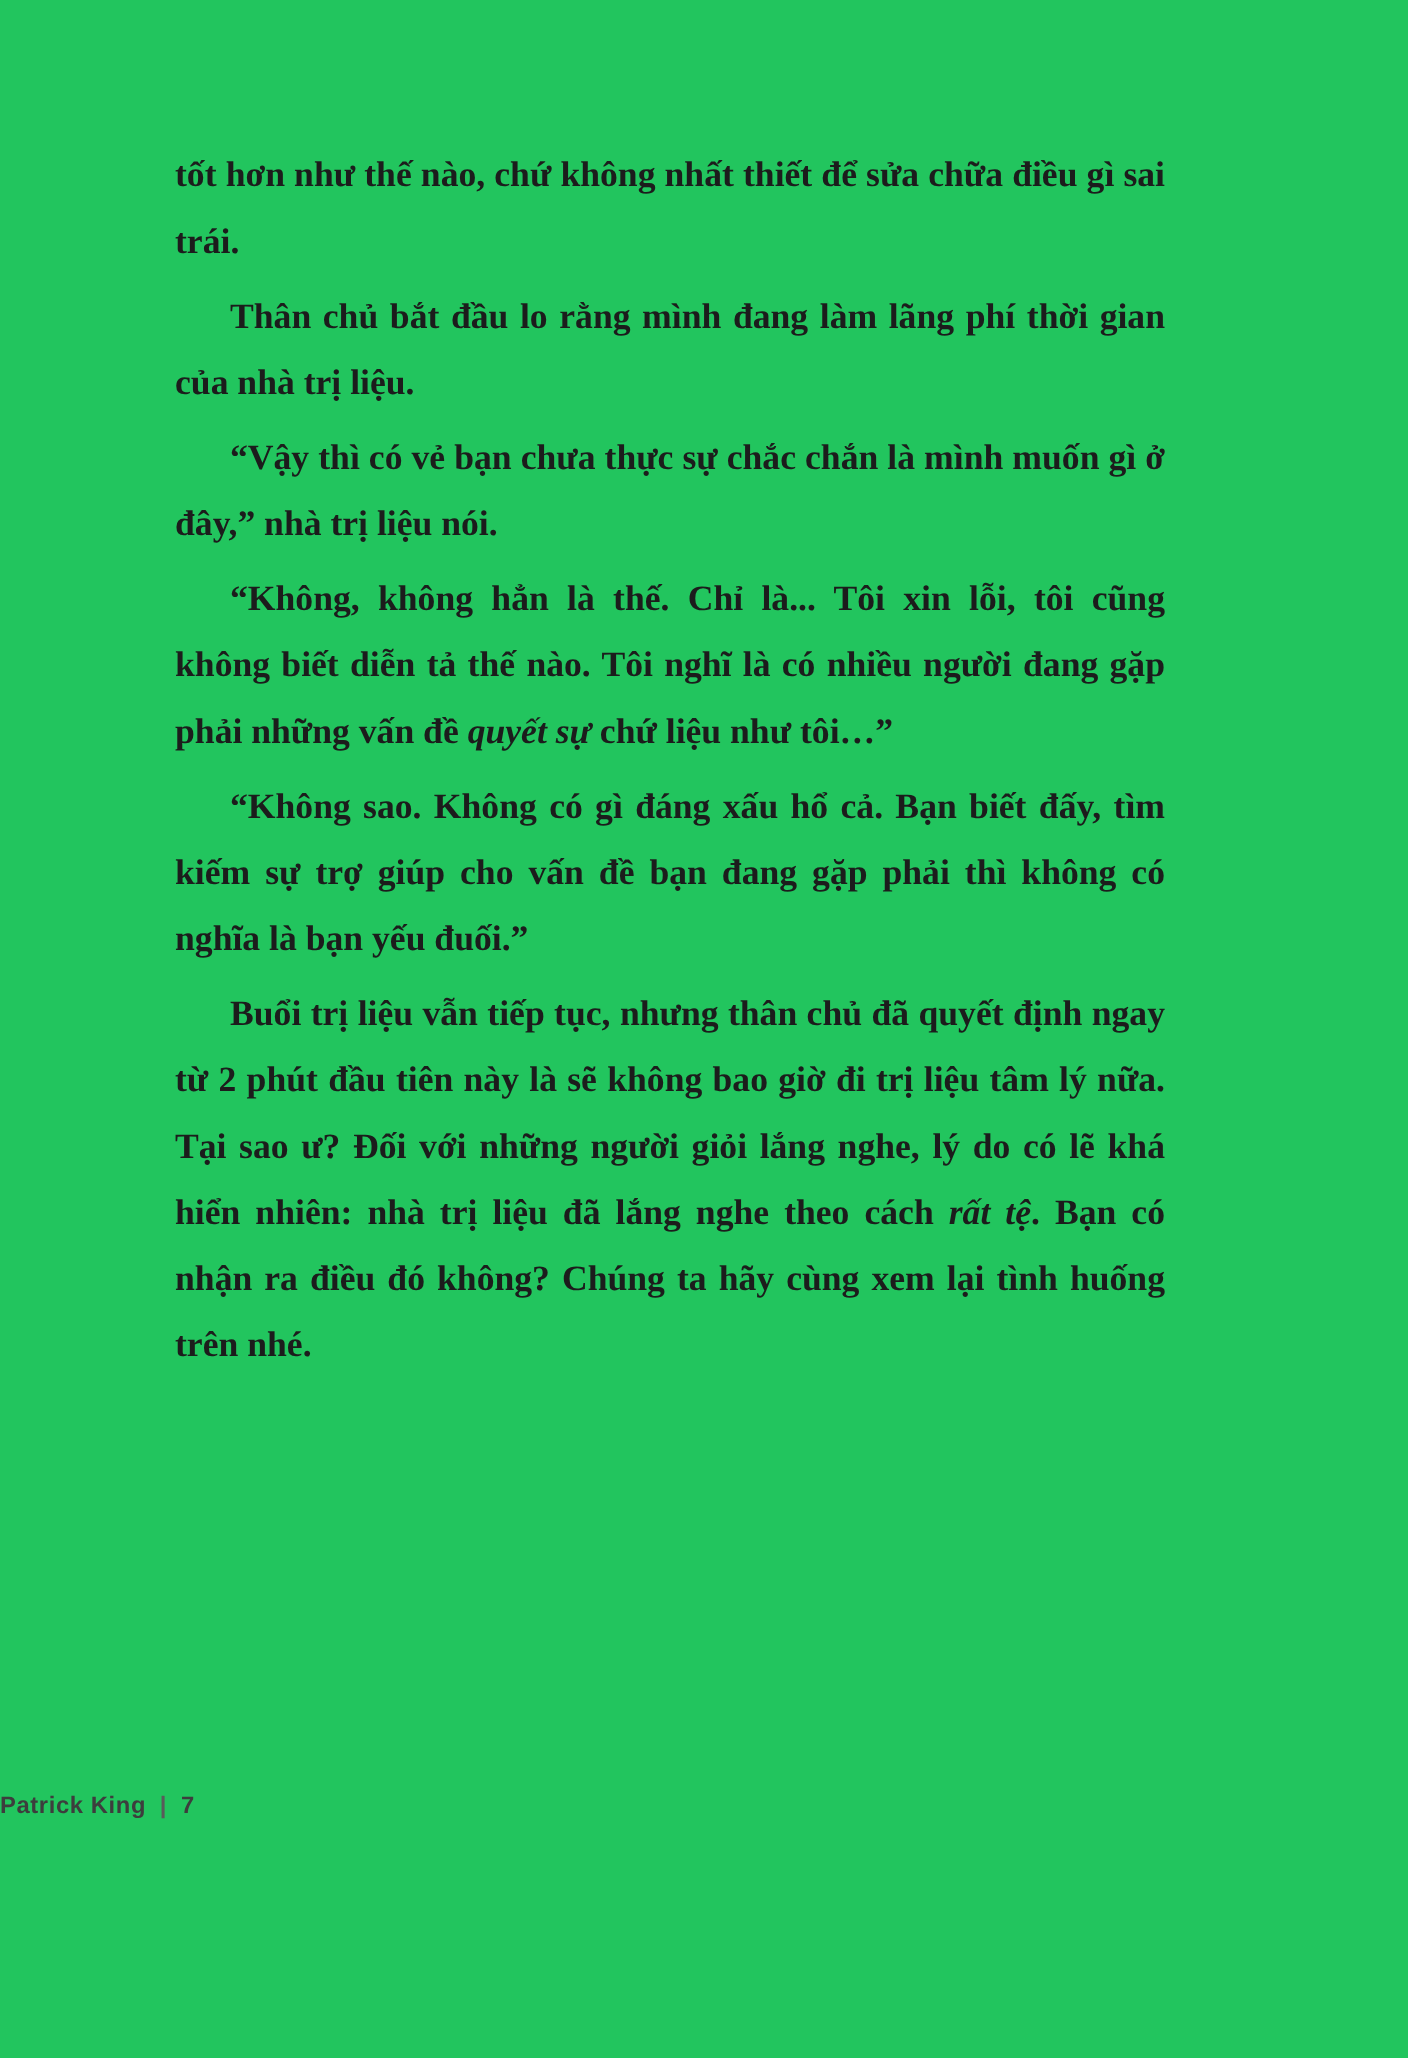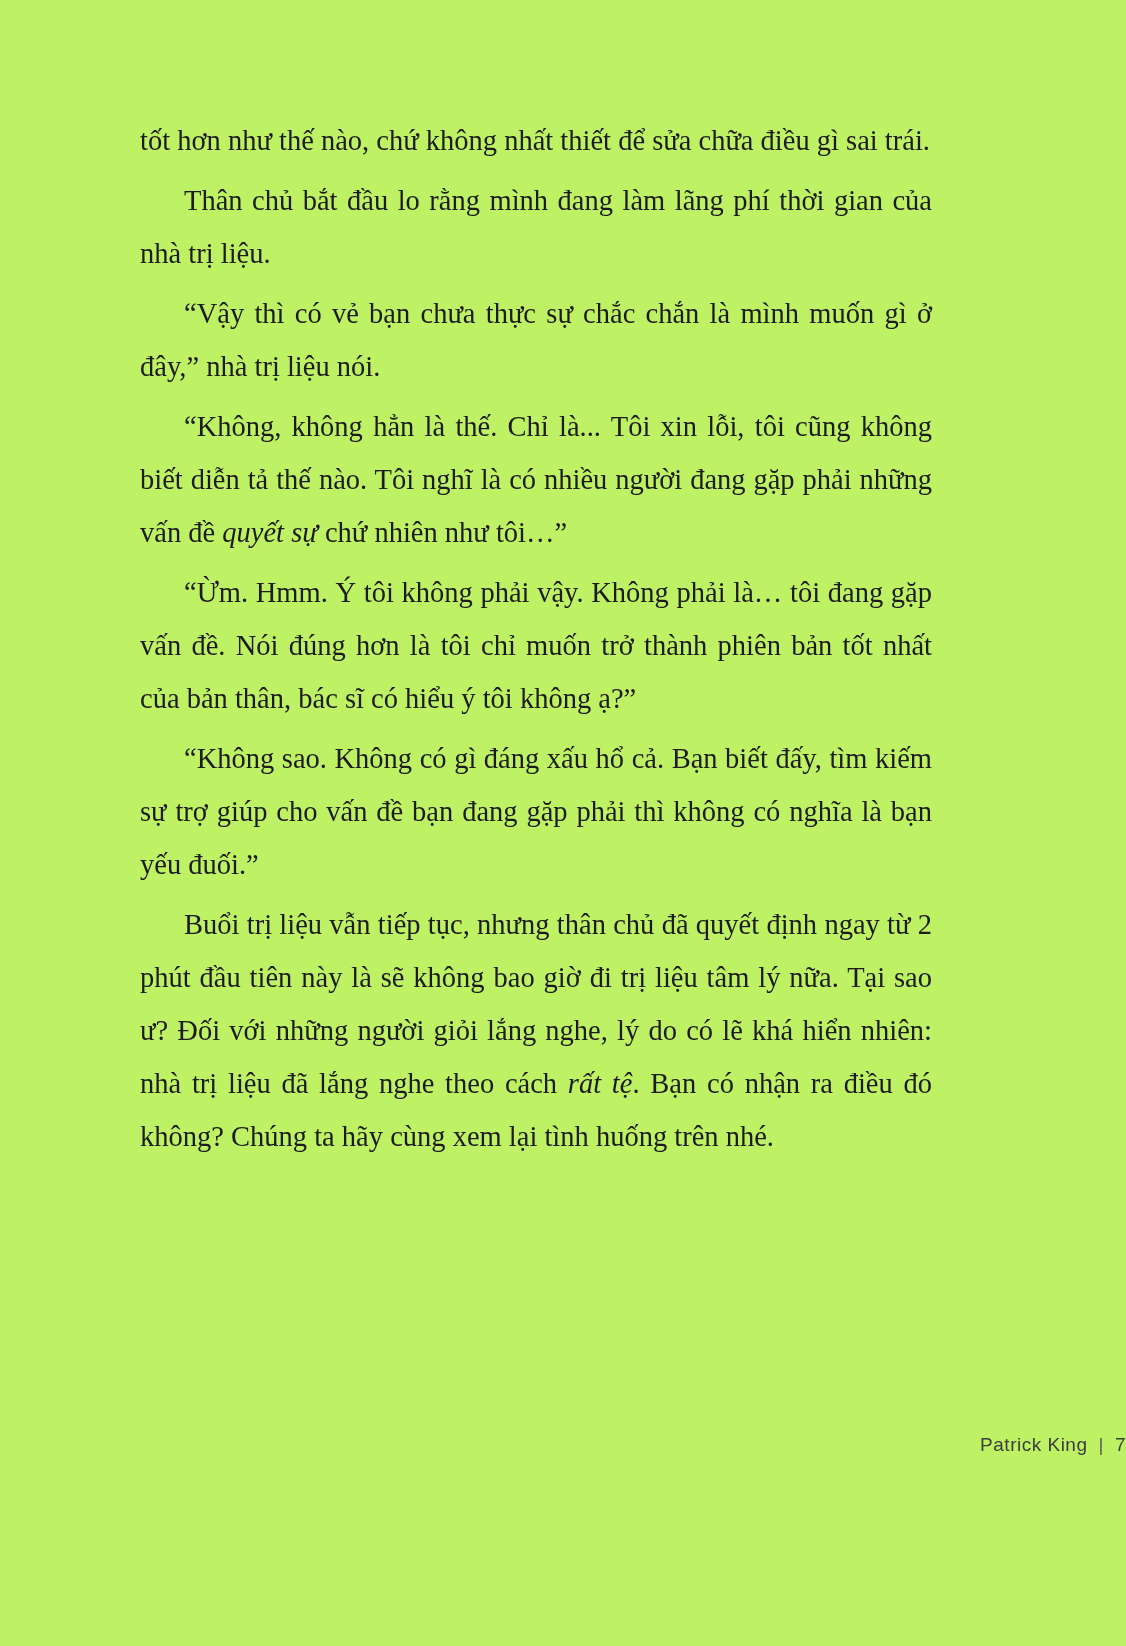--- a/index.html
+++ b/index.html
@@ -11,21 +11,22 @@
     height: 1646px;
     background: #ffffff;
     position: relative;
     font-family: "Liberation Serif", "DejaVu Serif", serif;
     color: #1c1c1c;
     overflow: hidden;
   }
   .book-page {
     position: absolute;
     inset: 0;
-    background: #bef264;
+    background: #22c55e;
+    font-weight: bold;
   }
   .text-block {
     position: absolute;
     left: 140px;
     top: 114px;
     width: 792px;
     font-size: 28.5px;
     line-height: 53px;
     text-align: justify;
     text-justify: inter-word;
@@ -37,42 +38,41 @@
     text-indent: 44px;
   }
   .italic {
     font-style: italic;
   }
   .page-footer {
     position: absolute;
     left: 0;
     top: 1434px;
     width: 100%;
-    text-align: right;
+    text-align: left;
     font-family: "Liberation Sans", "DejaVu Sans", sans-serif;
     font-size: 19px;
     letter-spacing: 0.5px;
     color: #3d3d3d;
   }
   .page-footer .sep {
     margin: 0 11px;
     color: #5a5a5a;
   }
 </style>
 </head>
 <body>
 
 <main class="book-page">
 
   <section class="text-block" id="text-block">
       <p class="para"><span>tốt hơn như thế nào, chứ không nhất thiết để sửa chữa điều gì sai trái.</span></p>
       <p class="para indent"><span>Thân chủ bắt đầu lo rằng mình đang làm lãng phí thời gian của nhà trị liệu.</span></p>
       <p class="para indent"><span>“Vậy thì có vẻ bạn chưa thực sự chắc chắn là mình muốn gì ở đây,” nhà trị liệu nói.</span></p>
-      <p class="para indent"><span>“Không, không hẳn là thế. Chỉ là... Tôi xin lỗi, tôi cũng không biết diễn tả thế nào. Tôi nghĩ là có nhiều người đang gặp phải những vấn đề </span><span class="italic">quyết sự</span><span> chứ nhiên như tôi…”</span></p>
-      <p class="para indent"><span>“Ừm. Hmm. Ý tôi không phải vậy. Không phải là… tôi đang gặp vấn đề. Nói đúng hơn là tôi chỉ muốn trở thành phiên bản tốt nhất của bản thân, bác sĩ có hiểu ý tôi không ạ?”</span></p>
+      <p class="para indent"><span>“Không, không hẳn là thế. Chỉ là... Tôi xin lỗi, tôi cũng không biết diễn tả thế nào. Tôi nghĩ là có nhiều người đang gặp phải những vấn đề </span><span class="italic">quyết sự</span><span> chứ liệu như tôi…”</span></p>
       <p class="para indent"><span>“Không sao. Không có gì đáng xấu hổ cả. Bạn biết đấy, tìm kiếm sự trợ giúp cho vấn đề bạn đang gặp phải thì không có nghĩa là bạn yếu đuối.”</span></p>
       <p class="para indent"><span>Buổi trị liệu vẫn tiếp tục, nhưng thân chủ đã quyết định ngay từ 2 phút đầu tiên này là sẽ không bao giờ đi trị liệu tâm lý nữa. Tại sao ư? Đối với những người giỏi lắng nghe, lý do có lẽ khá hiển nhiên: nhà trị liệu đã lắng nghe theo cách </span><span class="italic">rất tệ</span><span>. Bạn có nhận ra điều đó không? Chúng ta hãy cùng xem lại tình huống trên nhé.</span></p>
     </section>
 
   <footer class="page-footer">
     <span>Patrick King</span><span class="sep">|</span><span>7</span>
   </footer>
 
 </main>
 

